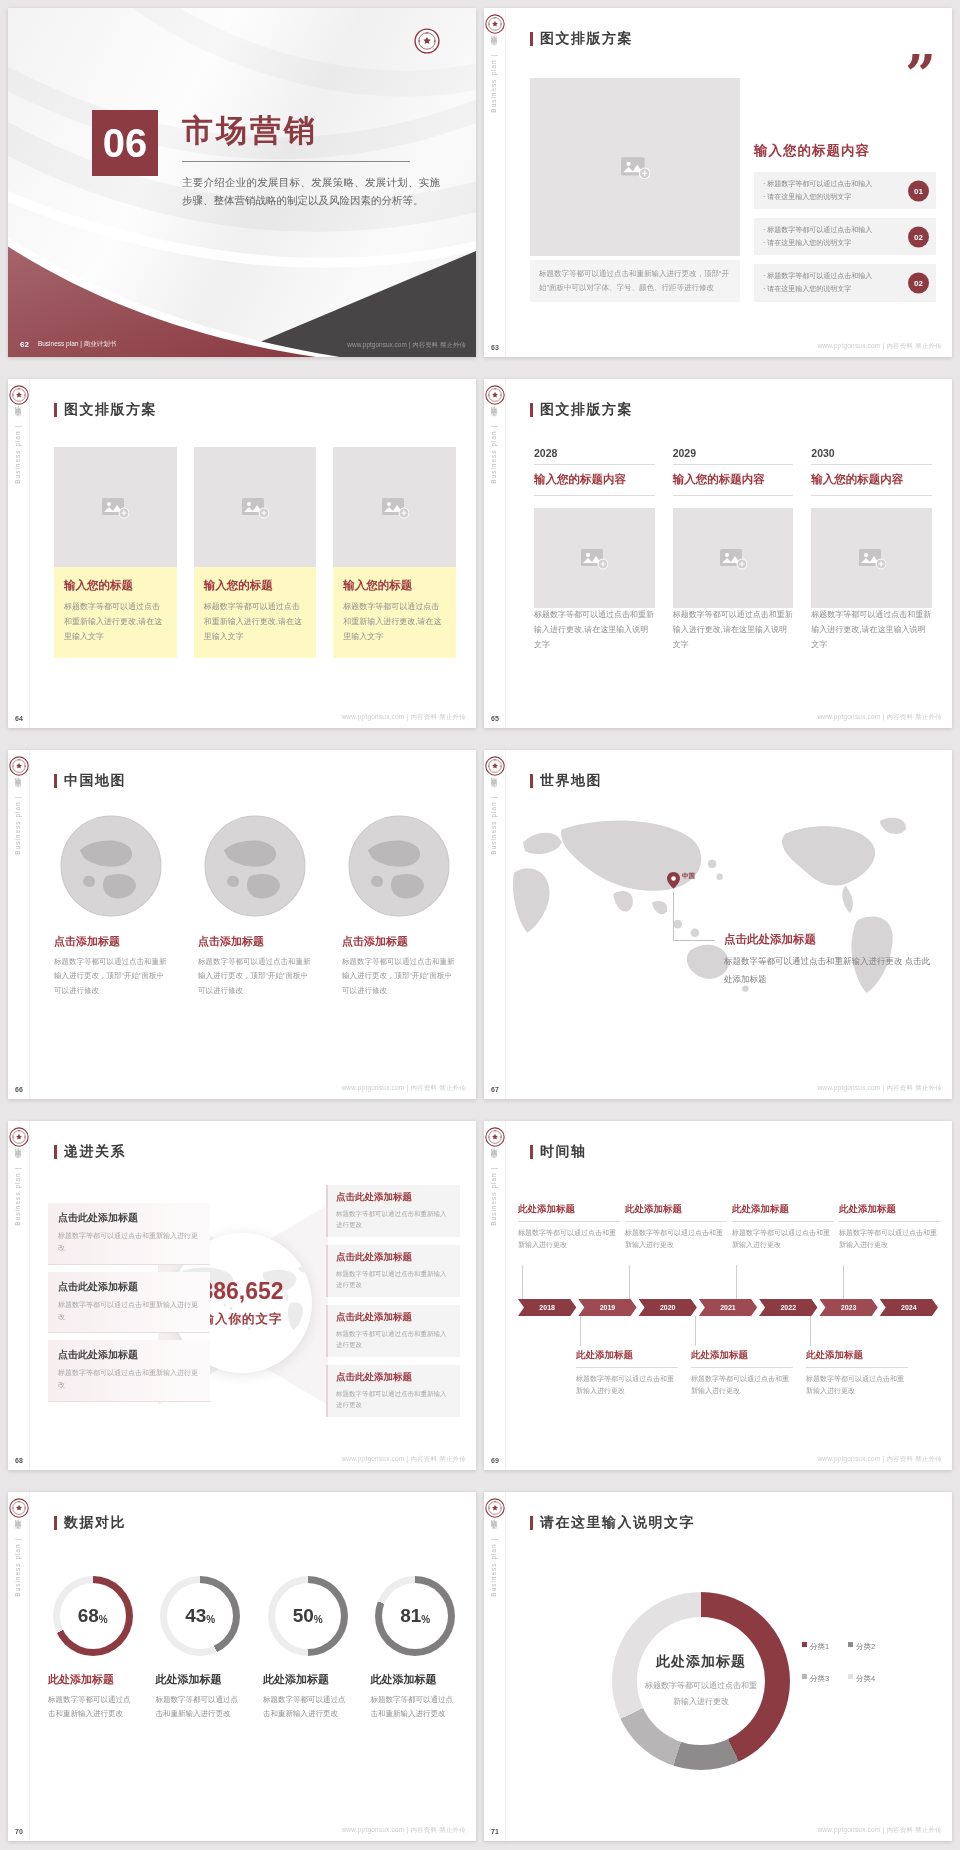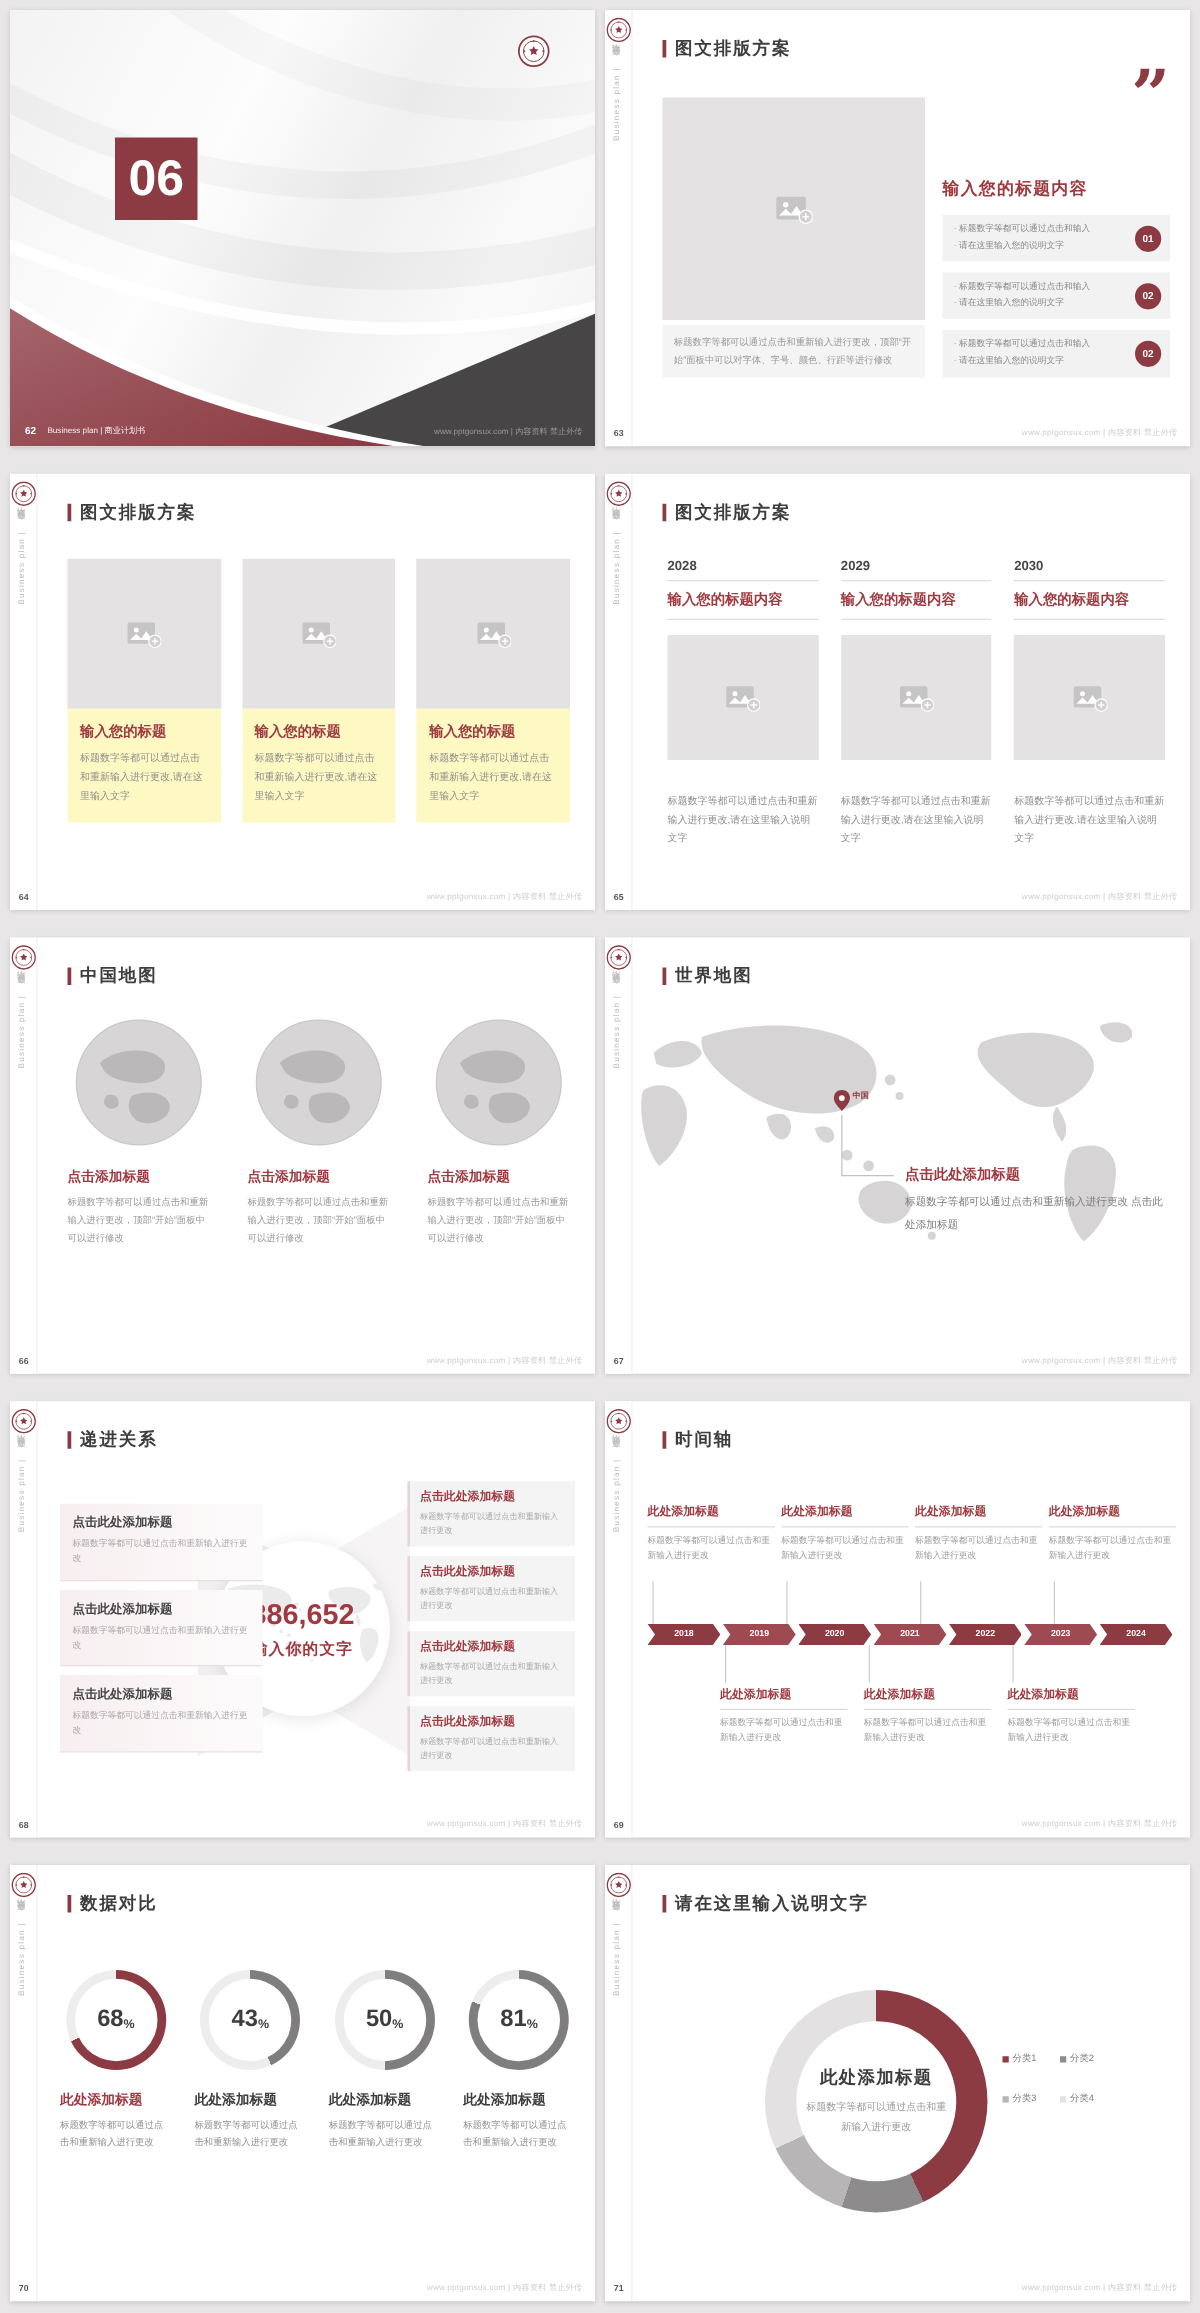--- a/index.html
+++ b/index.html
@@ -46,21 +46,21 @@
 .s64-ph{height:120px}
 .s64-bd{background:#fef9c3;padding:11px 10px 14px}
 .s64-h{font-size:11.5px;font-weight:700;color:#9e3a40;margin-bottom:7px}
 .s64-t{font-size:8px;color:#8f8d8d;line-height:1.85}
 
 .s65-cols{position:absolute;left:50px;top:68px;width:398px;display:flex;gap:18px;z-index:2}
 .s65-col{flex:1}
 .s65-year{font-size:10.5px;font-weight:700;color:#474747;padding-bottom:5px;border-bottom:1px solid #ddd}
 .s65-h{font-size:11.5px;font-weight:700;color:#9e3a40;padding:7px 0 8px;border-bottom:1px solid #ddd}
 .s65-ph{height:100px;margin-top:12px}
-.s65-t{font-size:8px;color:#8f8d8d;line-height:1.85;margin-top:26px}
+.s65-t{font-size:8px;color:#8f8d8d;line-height:1.85;margin-top:0}
 
 .s66-cols{position:absolute;left:46px;top:64px;width:402px;display:flex;gap:30px;z-index:2}
 .s66-col{flex:1}
 .globe{width:104px;height:104px;margin:0 auto;display:block}
 .s66-h{font-size:11px;font-weight:700;color:#9e3a40;margin:16px 0 6px}
 .s66-t{font-size:7.5px;color:#9a9898;line-height:1.9}
 
 .s67-map{position:absolute;left:26px;top:58px;width:430px;z-index:1}
 .s67-pin{position:absolute;left:183px;top:122px;width:13px;z-index:3}
 .s67-pinlabel{position:absolute;left:198px;top:122px;font-size:6.5px;color:#8c3b43;font-weight:700;z-index:3}
@@ -103,21 +103,21 @@
 .s70-h{font-size:11px;font-weight:700;color:#3d3d3d;margin:16px 0 6px}
 .s70-col:first-child .s70-h{color:#9e3a40}
 .s70-t{font-size:7.5px;color:#949292;line-height:1.85}
 
 .pie{position:absolute;left:128px;top:100px;width:178px;height:178px;border-radius:50%;background:#eee;z-index:2}
 .pie::after{content:"";position:absolute;inset:25px;border-radius:50%;background:#fff}
 .pie-center{position:absolute;left:128px;top:100px;width:178px;height:178px;display:flex;flex-direction:column;align-items:center;justify-content:center;z-index:3;text-align:center}
 .pie-ch{font-size:14px;font-weight:700;color:#3d3d3d;margin-bottom:7px;letter-spacing:1px}
 .pie-ct{width:118px;font-size:8px;color:#9b9999;line-height:1.9}
 .legend{position:absolute;left:318px;top:150px;display:grid;grid-template-columns:40px 40px;gap:22px 6px;z-index:2}
-.lg-item{display:flex;align-items:center;gap:3px}
+.lg-item{display:flex;align-items:flex-start;gap:3px}
 .lg-sq{width:5px;height:5px;flex:none}
 .lg-t{font-size:7.5px;color:#807e7e}
 </style>
 </head>
 <body>
 
 <svg width="0" height="0" style="position:absolute">
   <defs>
     <g id="logo-emblem">
       <circle cx="12" cy="12" r="11" fill="#fff" stroke="#8c3b43" stroke-width="1.3"></circle>
@@ -181,20 +181,25 @@
       <path d="M-20,180 C140,250 320,280 500,230" stroke="rgba(255,255,255,0.9)" stroke-width="10" fill="none"></path>
       <path d="M216,349 L468,243 L468,349 Z" fill="#474545"></path>
       <path d="M-4,226 C80,282 190,326 332,349 L-4,349 Z" fill="#ffffff"></path>
       <path d="M-4,236 C80,290 180,330 308,349 L-4,349 Z" fill="url(#covred)"></path>
     </svg>
     <svg class="cover-logo" viewBox="0 0 24 24">
         <use href="#logo-emblem"></use>
       </svg>
     <div class="ch-row">
       <div class="ch-num">06</div>
+      <div class="ch-body">
+        <div class="ch-title">市场营销</div>
+        <div class="ch-line"></div>
+        <div class="ch-desc">主要介绍企业的发展目标、发展策略、发展计划、实施步骤、整体营销战略的制定以及风险因素的分析等。</div>
+      </div>
     </div>
     <div class="cov-foot-l">
       <span class="n">62</span>
       <span class="b">Business plan | 商业计划书</span>
     </div>
     <div class="cov-foot-r">www.pptgonsux.com | 内容资料 禁止外传</div>
   </section>
 
   <section class="slide">
     <aside class="strip">

